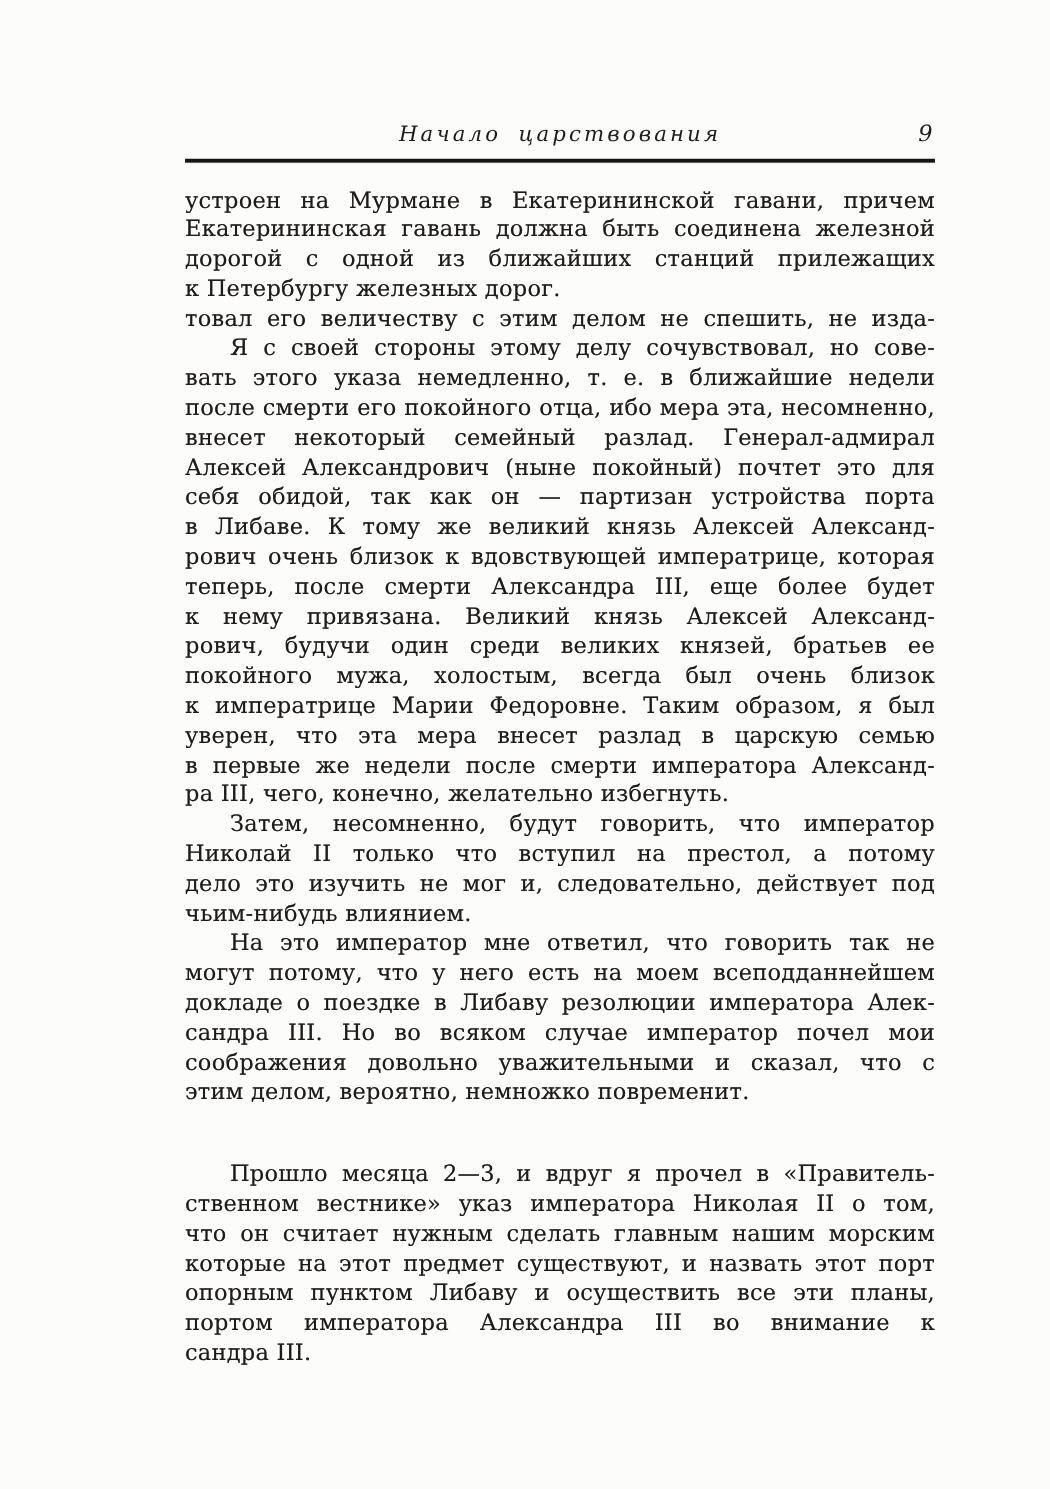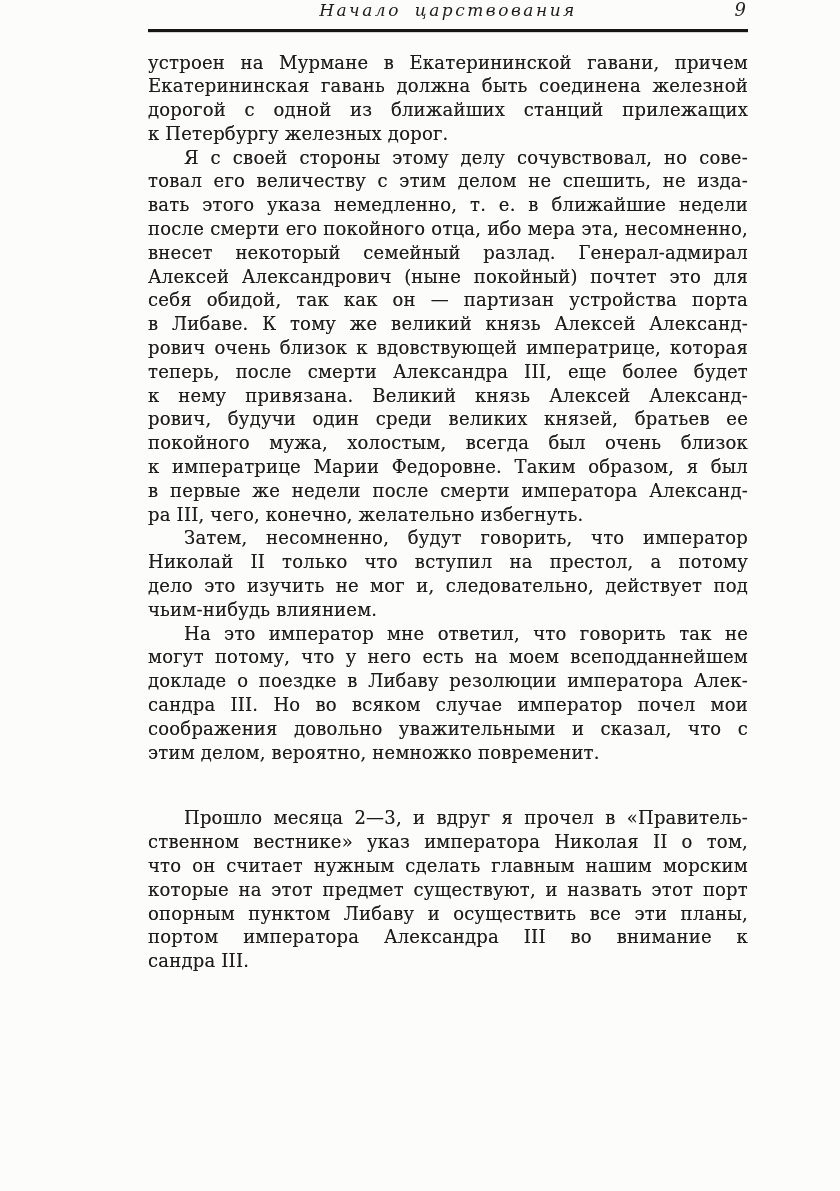--- a/index.html
+++ b/index.html
@@ -16,20 +16,21 @@
     background: var(--paper);
     font-family: "DejaVu Serif", "Liberation Serif", serif;
     color: var(--ink);
     overflow: hidden;
   }
   .page {
     position: relative;
     width: 732px;
     height: 1191px;
     box-sizing: border-box;
+    padding-top: 98px;
   }
   .content {
     width: 600px;
     margin-left: 148px;
   }
   
   .header {
     position: relative;
     height: 24px;
     font-style: italic;
@@ -97,34 +98,35 @@
     <div class="rule"></div>
 
     <div class="bodytext" id="bodytext">
         <div class="para">
           <div class="line">устроен на Мурмане в Екатерининской гавани, причем</div>
           <div class="line">Екатерининская гавань должна быть соединена железной</div>
           <div class="line">дорогой с одной из ближайших станций прилежащих</div>
           <div class="line last">к Петербургу железных дорог.</div>
         </div>
         <div class="para">
+          <div class="line">товал его величеству с этим делом не спешить, не изда-</div>
           <div class="line indent">Я с своей стороны этому делу сочувствовал, но сове-</div>
-          <div class="line">товал его величеству с этим делом не спешить, не изда-</div>
           <div class="line">вать этого указа немедленно, т. е. в ближайшие недели</div>
           <div class="line">после смерти его покойного отца, ибо мера эта, несомненно,</div>
           <div class="line">внесет некоторый семейный разлад. Генерал-адмирал</div>
           <div class="line">Алексей Александрович (ныне покойный) почтет это для</div>
           <div class="line">себя обидой, так как он — партизан устройства порта</div>
           <div class="line">в Либаве. К тому же великий князь Алексей Александ-</div>
           <div class="line">рович очень близок к вдовствующей императрице, которая</div>
           <div class="line">теперь, после смерти Александра III, еще более будет</div>
           <div class="line">к нему привязана. Великий князь Алексей Александ-</div>
           <div class="line">рович, будучи один среди великих князей, братьев ее</div>
           <div class="line">покойного мужа, холостым, всегда был очень близок</div>
           <div class="line">к императрице Марии Федоровне. Таким образом, я был</div>
+          <div class="line">уверен, что эта мера внесет разлад в царскую семью</div>
           <div class="line">в первые же недели после смерти императора Александ-</div>
           <div class="line last">ра III, чего, конечно, желательно избегнуть.</div>
         </div>
         <div class="para">
           <div class="line indent">Затем, несомненно, будут говорить, что император</div>
           <div class="line">Николай II только что вступил на престол, а потому</div>
           <div class="line">дело это изучить не мог и, следовательно, действует под</div>
           <div class="line last">чьим-нибудь влиянием.</div>
         </div>
         <div class="para">

